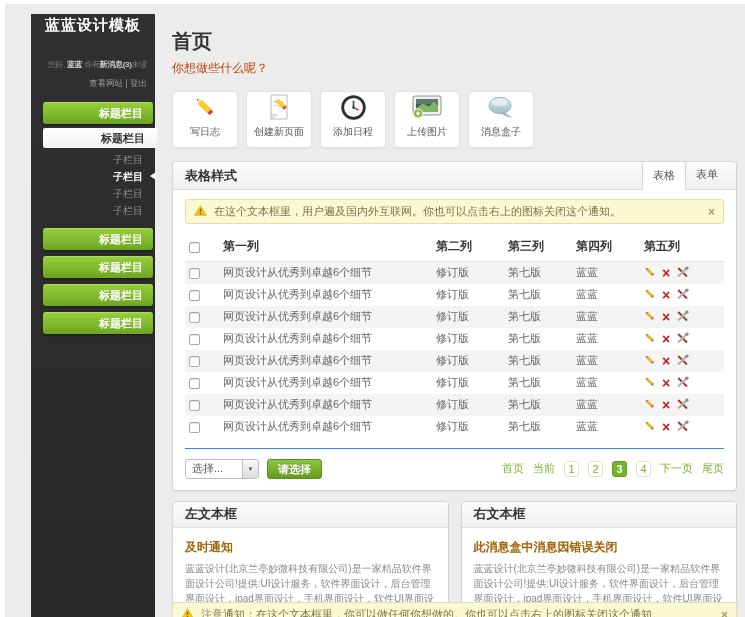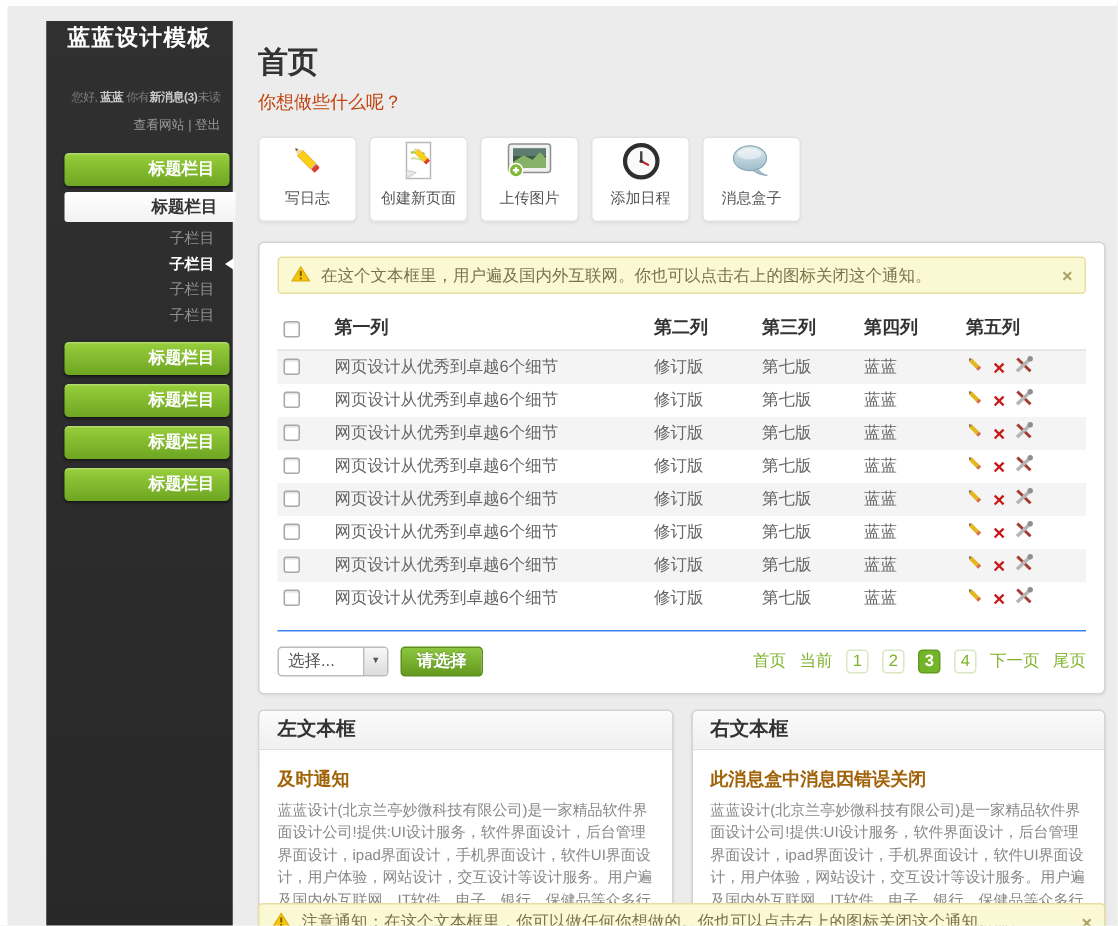--- a/index.html
+++ b/index.html
@@ -161,62 +161,69 @@
               <rect x="11" y="10.2" width="9" height="3.6" fill="#fdd017" stroke="#d8a80e" stroke-width="0.4"></rect>
               <rect x="19.6" y="10.2" width="2.2" height="3.6" fill="#e23b2e"></rect>
               <polygon points="11,10.2 8.6,12 11,13.8" fill="#e7d2a0"></polygon>
             </g>
           </svg>
       </span>
       <span class="qa-label">创建新页面</span>
     </div>
     <div class="qa-card">
       <span class="qa-icon">
+        <svg width="27" height="27" viewBox="0 0 27 27">
+            <circle cx="13.5" cy="13.5" r="10.8" fill="#fafafa" stroke="#2e2e2e" stroke-width="2.8"></circle>
+            <line x1="13.5" y1="13.5" x2="13.5" y2="6.8" stroke="#444" stroke-width="1.6"></line>
+            <line x1="13.5" y1="13.5" x2="18.6" y2="16.2" stroke="#cc2222" stroke-width="1.4"></line>
+            <circle cx="13.5" cy="13.5" r="1.2" fill="#333"></circle>
+          </svg>
+      </span>
+      <span class="qa-label">添加日程</span>
+    </div>
+    <div class="qa-card">
+      <span class="qa-icon">
         <svg width="32" height="26" viewBox="0 0 32 26">
             <rect x="2" y="2" width="28" height="19" rx="2" fill="#f0f0f0" stroke="#8f8f8f"></rect>
             <rect x="5" y="5" width="22" height="13" fill="#3c5a46"></rect>
             <rect x="5" y="5" width="22" height="5" fill="#5d7b6e"></rect>
             <path d="M5 14 l7 -4.5 l6 3 l5 -5 l4 4 v6.5 h-22 z" fill="#86b268"></path>
             <circle cx="7" cy="19.5" r="4.5" fill="#7cb832" stroke="#fff"></circle>
             <rect x="6.2" y="17.4" width="1.6" height="4.2" fill="#fff"></rect>
             <rect x="4.9" y="18.7" width="4.2" height="1.6" fill="#fff"></rect>
           </svg>
       </span>
       <span class="qa-label">上传图片</span>
-    </div>
-    <div class="qa-card">
-      <span class="qa-icon">
-        <svg width="27" height="27" viewBox="0 0 27 27">
-            <circle cx="13.5" cy="13.5" r="10.8" fill="#fafafa" stroke="#2e2e2e" stroke-width="2.8"></circle>
-            <line x1="13.5" y1="13.5" x2="13.5" y2="6.8" stroke="#444" stroke-width="1.6"></line>
-            <line x1="13.5" y1="13.5" x2="18.6" y2="16.2" stroke="#cc2222" stroke-width="1.4"></line>
-            <circle cx="13.5" cy="13.5" r="1.2" fill="#333"></circle>
-          </svg>
-      </span>
-      <span class="qa-label">添加日程</span>
     </div>
     <div class="qa-card">
       <span class="qa-icon">
         <svg width="30" height="25" viewBox="0 0 30 25">
             <defs>
               <linearGradient id="bub" x1="0" y1="0" x2="0" y2="1">
                 <stop offset="0" stop-color="#dde9ee"></stop>
                 <stop offset="1" stop-color="#9fbecb"></stop>
               </linearGradient>
             </defs>
             <ellipse cx="14" cy="10.5" rx="11" ry="8.2" fill="url(#bub)" stroke="#8aa9b6" stroke-width="0.8"></ellipse>
             <path d="M18.5 17 q3 4 7 5 q-5.5 -0.2 -9.5 -3.2 z" fill="#9fbecb" stroke="#8aa9b6" stroke-width="0.6"></path>
             <ellipse cx="13.5" cy="7.5" rx="8" ry="3.8" fill="rgba(255,255,255,0.5)"></ellipse>
           </svg>
       </span>
       <span class="qa-label">消息盒子</span>
     </div>
   </div>
 
   <div class="panel">
+    <div class="panel-head">
+      <span class="panel-title">表格样式</span>
+      <div class="tabs">
+        <span class="tab active">表格</span>
+        <span class="tab">表单</span>
+      </div>
+    </div>
     <div class="panel-body">
       <div class="notice">
         <span><svg width="13" height="11" viewBox="0 0 13 11">
               <polygon points="6.5,0.8 12.4,10.3 0.6,10.3" fill="#f6c50d" stroke="#d7a90a" stroke-width="0.7"></polygon>
               <rect x="5.85" y="3.6" width="1.3" height="3.4" fill="#7a5c00"></rect>
               <rect x="5.85" y="8" width="1.3" height="1.3" fill="#7a5c00"></rect>
             </svg></span>
         <span class="txt">在这个文本框里，用户遍及国内外互联网。你也可以点击右上的图标关闭这个通知。</span>
         <span class="close">×</span>
       </div>

